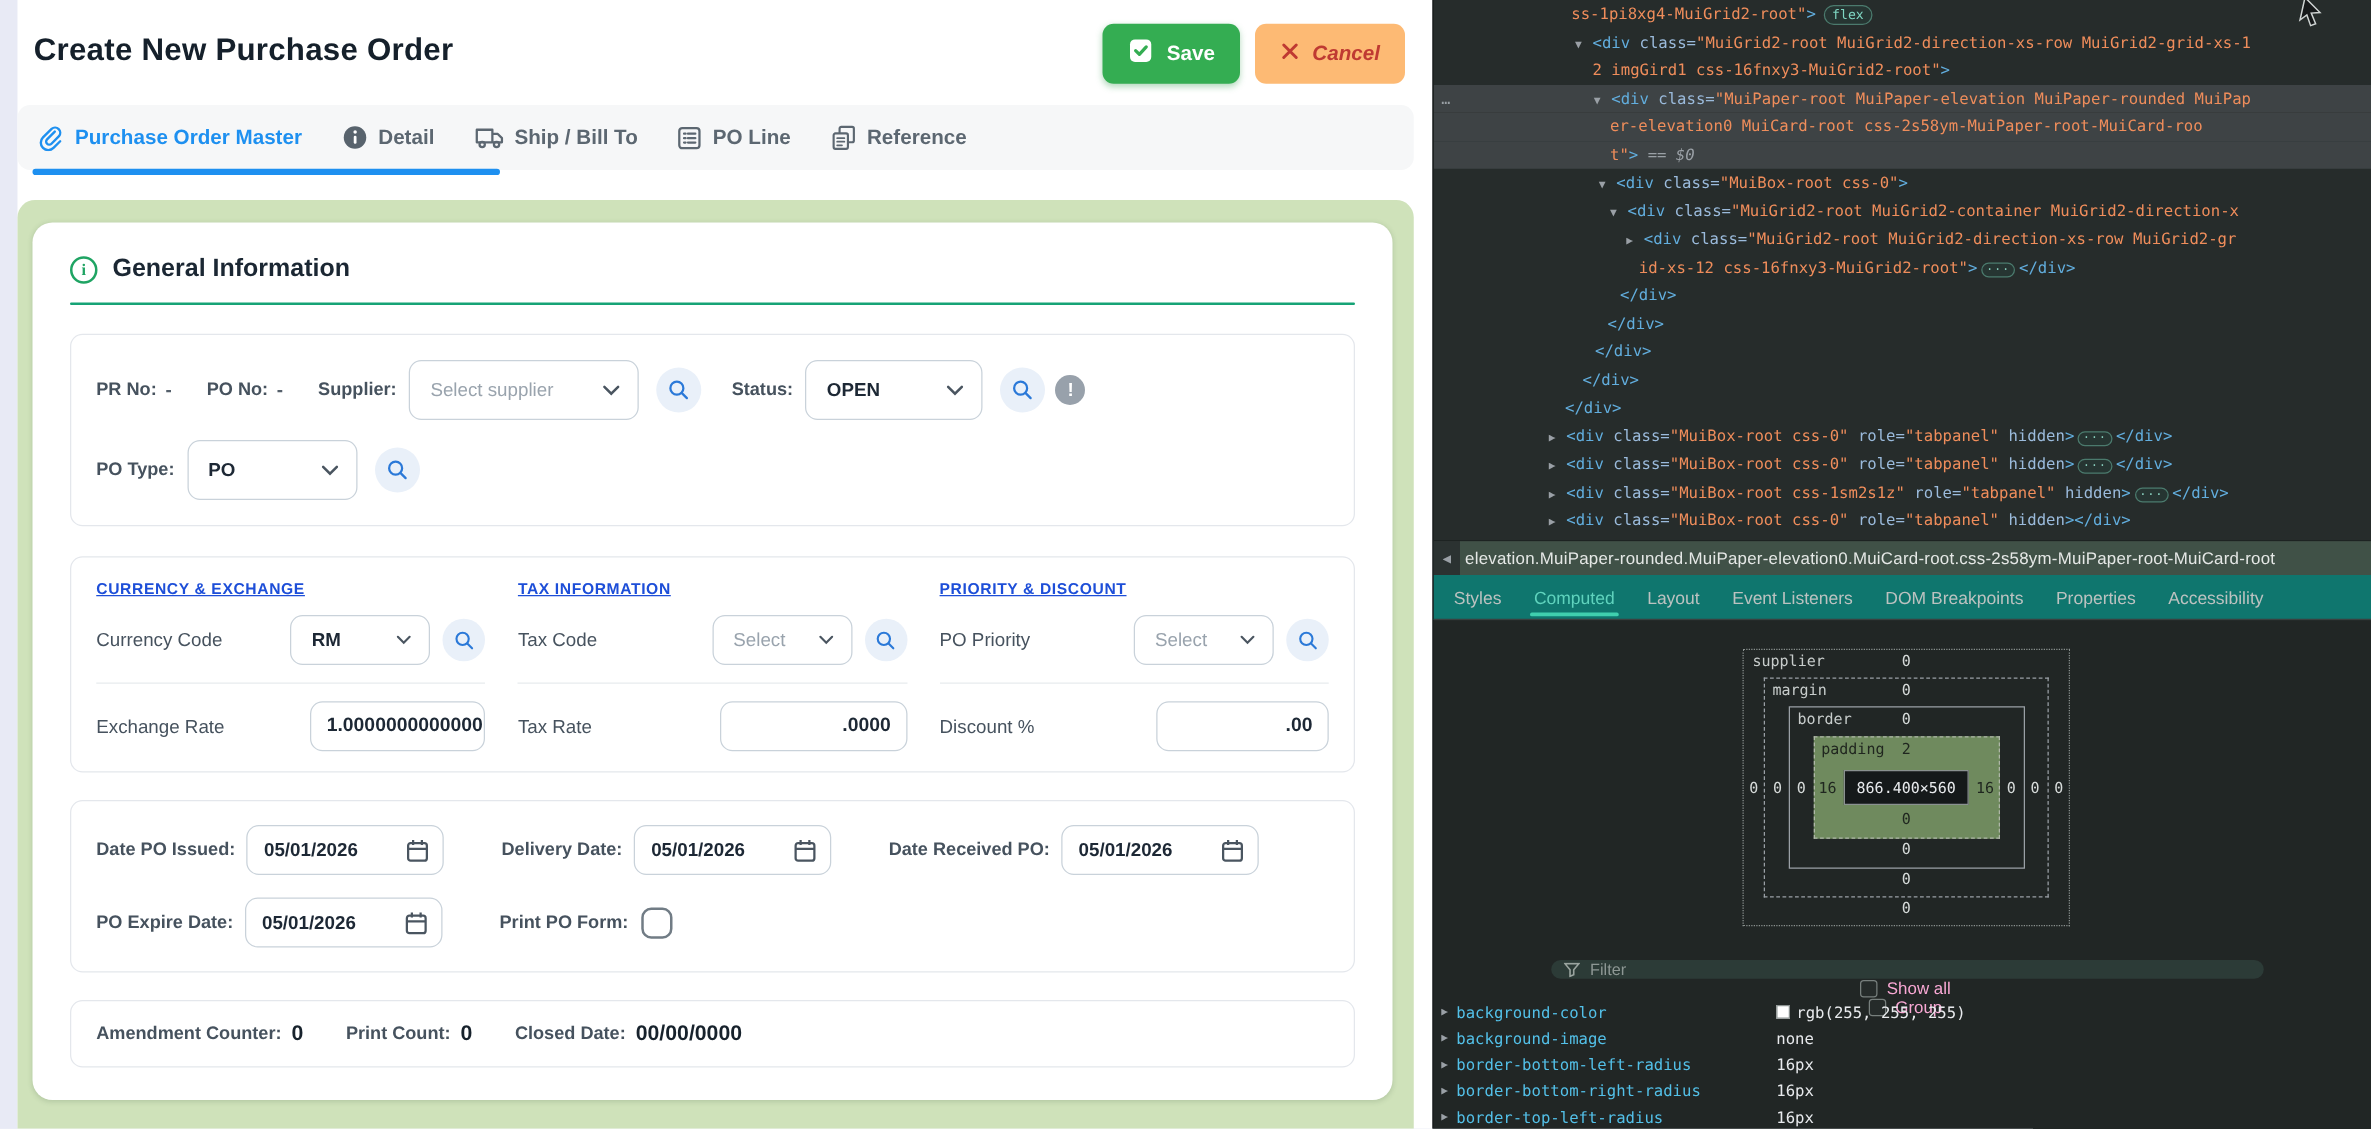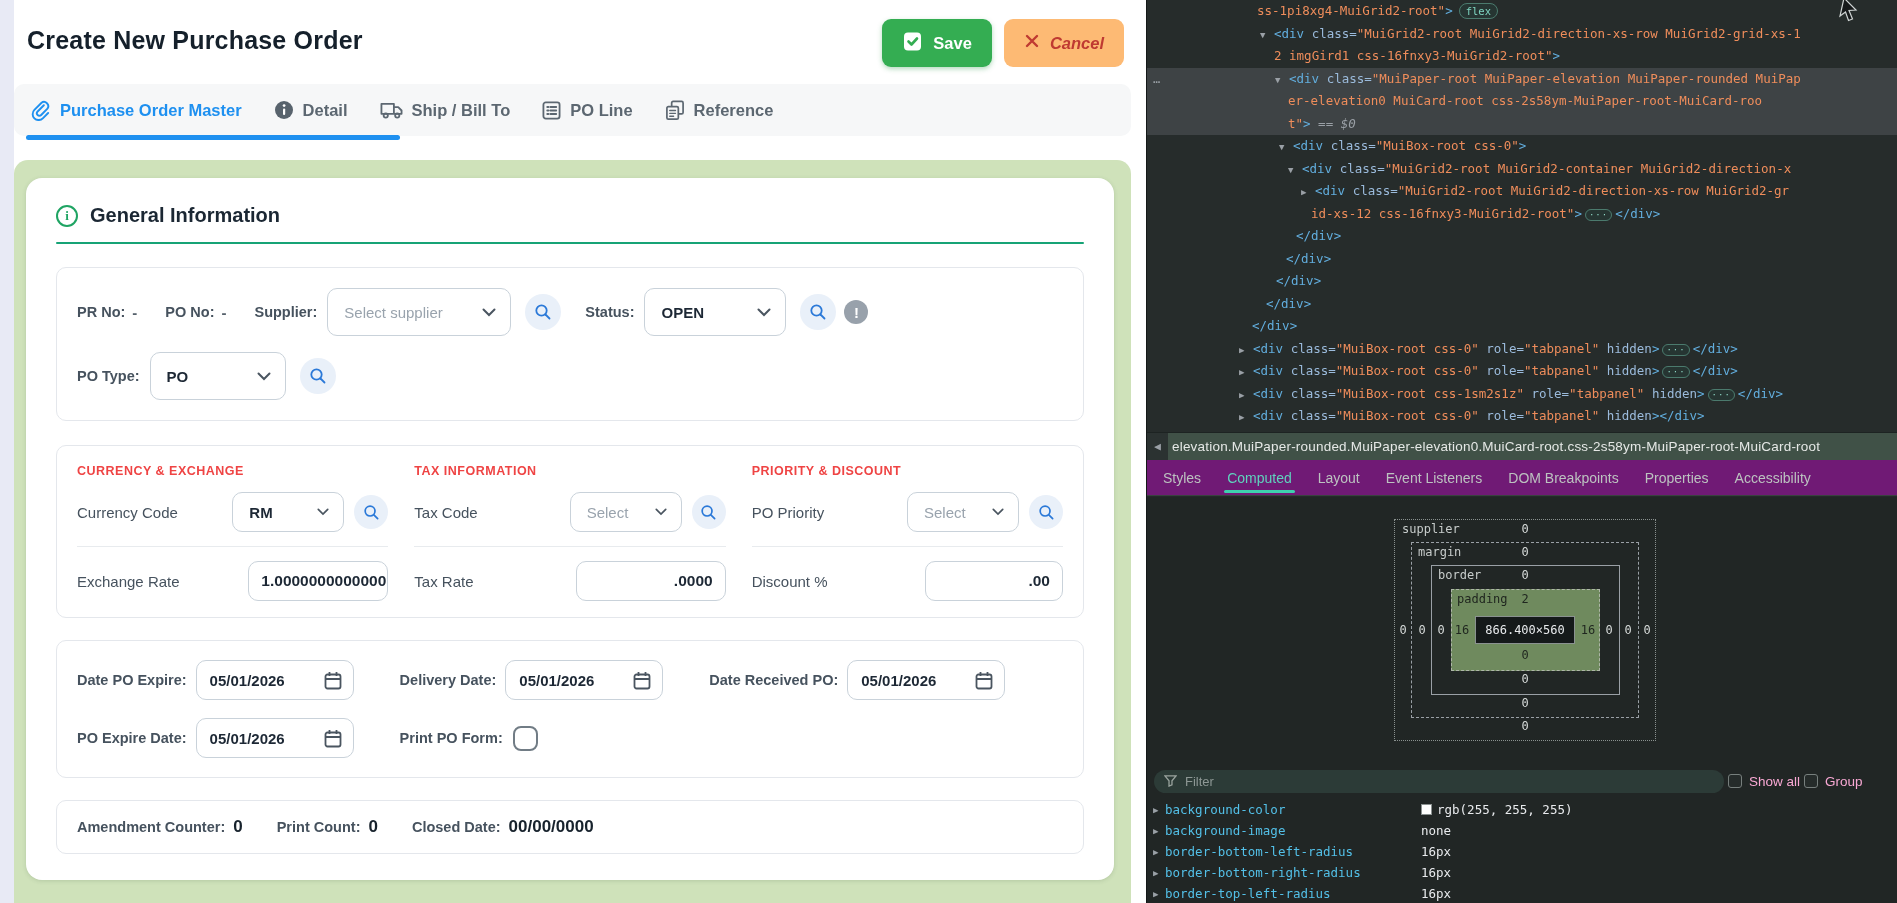--- a/index.html
+++ b/index.html
@@ -41,21 +41,21 @@
   .sp28 { width: 28px; } .sp14 { width: 14px; } .sp10 { width: 10px; } .sp24 { width: 24px; } .sp8 { width: 8px; }
 
   .select { display: flex; align-items: center; justify-content: space-between; border: 1.5px solid #c9d2da; border-radius: 10px; height: 48px; padding: 0 14px 0 16px; background: #fff; cursor: pointer; }
   .select .val { font-size: 15px; font-weight: 700; color: #1d2835; }
   .select .ph { font-size: 15px; color: #99a3ad; }
   .select-sm { height: 40px; }
   .search-btn { width: 36px; height: 36px; border-radius: 50%; background: #e9f0f9; display: flex; align-items: center; justify-content: center; cursor: pointer; flex: none; }
   .excl { width: 24px; height: 24px; border-radius: 50%; background: #98a1ab; color: #fff; font-weight: 700; font-size: 15px; display: flex; align-items: center; justify-content: center; }
 
   .g2 { margin-top: 24px; padding: 18px 20px 16px; display: grid; grid-template-columns: 1fr 1fr 1fr; column-gap: 26px; }
-  .colhead { font-size: 12.5px; font-weight: 700; color: #ef4444; letter-spacing: .5px; }
+  .colhead { font-size: 12.5px; font-weight: 700; color: #1d4ed8; letter-spacing: .5px; text-decoration: underline; }
   .colrow { display: flex; align-items: center; margin-top: 14px; height: 40px; }
   .colrow .flabel { flex: 1; font-weight: 400; font-size: 15px; }
   .coldiv { margin-top: 14px; border-top: 1px solid #e8ebee; }
   .num-input { border: 1.5px solid #c9d2da; border-radius: 10px; height: 40px; display: flex; align-items: center; padding: 0 12px; font-size: 15.5px; font-weight: 600; color: #1d2835; overflow: hidden; white-space: nowrap; }
   .num-right { justify-content: flex-end; }
 
   .g3 { margin-top: 22px; padding: 19px 20px; }
   .g3 .frow + .frow { margin-top: 18px; }
   .date-input { display: flex; align-items: center; justify-content: space-between; border: 1.5px solid #c9d2da; border-radius: 10px; height: 40px; width: 158px; padding: 0 11px 0 13px; margin-left: 9px; cursor: pointer; }
   .date-input .val { font-size: 15px; font-weight: 700; color: #1d2835; }
@@ -76,40 +76,40 @@
   .tk-str { color: #ef8d5b; }
   .tk-eq { color: #9aa0a6; font-style: italic; }
   .tk-flex { color: #7fd6c2; border: 1px solid #4b7a6d; background: #263532; border-radius: 8px; font-size: 10.5px; padding: 1px 6px; margin-left: 6px; cursor: pointer; }
   .tk-dots { color: #8fd8c6; border: 1px solid #4b7a6d; background: #263532; border-radius: 7px; font-size: 9px; padding: 0 3px; margin: 0 3px; letter-spacing: 1px; cursor: pointer; }
   .cursor-glyph { position: absolute; right: 38px; top: -3px; }
 
   .crumbbar { position: absolute; left: 0; top: 432px; width: 751px; height: 28px; background: #333a39; display: flex; align-items: stretch; border-top: 1px solid #1d2322; }
   .crumb-back { width: 21px; background: #2b3231; color: #9aa0a6; display: flex; align-items: center; justify-content: center; font-size: 11px; cursor: pointer; }
   .crumb-sel { flex: 1; background: #405147; color: #e5e8e6; font-size: 13.5px; display: flex; align-items: center; padding-left: 4px; white-space: nowrap; overflow: hidden; font-family: "Liberation Sans", sans-serif; letter-spacing: .2px; cursor: pointer; }
 
-  .dt-tabs { position: absolute; left: 0; top: 460px; width: 751px; height: 36px; background: #701a75; border-bottom: 1px solid #3a4140; display: flex; align-items: center; padding-left: 3px; font-family: "Liberation Sans", sans-serif; }
+  .dt-tabs { position: absolute; left: 0; top: 460px; width: 751px; height: 36px; background: #0f766e; border-bottom: 1px solid #3a4140; display: flex; align-items: center; padding-left: 3px; font-family: "Liberation Sans", sans-serif; }
   .dt-tab { position: relative; height: 100%; display: flex; align-items: center; padding: 0 13px; font-size: 14px; color: #bcc2c0; cursor: pointer; white-space: nowrap; }
   .dt-tab.active { color: #5fd3bd; }
   .dt-tab.active::after { content: ""; position: absolute; left: 10px; right: 10px; bottom: 2px; height: 3px; border-radius: 2px; background: #3fcfae; }
 
   .computed { position: absolute; left: 0; top: 497px; width: 751px; height: 406px; background: #212625; }
 
   .boxmodel { position: absolute; left: 247px; top: 22px; width: 262px; height: 222px; font-size: 12px; color: #d6dad9; }
   .bm { position: absolute; }
   .bm-pos { inset: 0; border: 1px dotted #8a918f; }
   .bm-mar { left: 17px; top: 23px; right: 17px; bottom: 23px; border: 1px dashed #9aa0a6; }
   .bm-bor { left: 37px; top: 46px; right: 36px; bottom: 46px; border: 1px solid #9aa0a6; }
   .bm-pad { left: 57px; top: 70px; right: 56px; bottom: 70px; background: #6f8a5e; border: 1px dashed #aeb6a8; }
   .bm-content { left: 81px; top: 97px; width: 100px; height: 28px; background: #15191a; border: 1px solid #8a9190; display: flex; align-items: center; justify-content: center; color: #e8eaed; cursor: pointer; }
   .bm-label { position: absolute; color: #c7cccb; }
   .bm-label.dark { color: #20261f; }
   .bm-v { position: absolute; transform: translateX(-50%); cursor: pointer; }
   .bm-v.dark { color: #1f261f; }
 
-  .filter-row { position: absolute; left: 0; top: 271px; width: 751px; height: 26px; display: flex; align-items: center; font-family: "Liberation Sans", sans-serif; }
+  .filter-row { position: absolute; left: 0; top: 271px; width: 751px; height: 26px; display: flex; align-items: center; font-family: "Liberation Sans", sans-serif; flex-direction: column; }
   .filter-pill { margin-left: 7px; width: 570px; height: 23px; border-radius: 12px; background: #2c3b37; display: flex; align-items: center; gap: 8px; padding: 0 10px; color: #8d9794; font-size: 13px; cursor: text; }
   .dt-check { display: flex; align-items: center; gap: 7px; margin-left: 4px; color: #f9a8d4; font-size: 13.5px; }
   .dt-check .sq { width: 14px; height: 14px; border: 1.5px solid #777f7d; border-radius: 3px; background: #252b2a; cursor: pointer; }
 
   .props { position: absolute; left: 0; top: 302px; width: 751px; }
   .prop-row { display: flex; align-items: center; height: 21px; font-size: 12.5px; }
   .prop-arrow { width: 12px; margin-left: 6px; color: #9aa0a6; font-size: 9px; cursor: pointer; }
   .prop-name { color: #53c0e8; cursor: pointer; }
   .prop-val { position: absolute; left: 274px; color: #e8eaed; display: flex; align-items: center; gap: 5px; }
   .swatch { width: 11px; height: 11px; border: 1px solid #8a9190; display: inline-block; }
@@ -338,21 +338,21 @@
               <div class="coldiv"></div>
               <div class="colrow">
                 <span class="flabel">Discount %</span>
                 <div class="num-input num-right" style="width:138px">.00</div>
               </div>
             </div>
           </div>
 
           <div class="fgroup g3">
             <div class="frow">
-              <span class="flabel">Date PO Expire:</span>
+              <span class="flabel">Date PO Issued:</span>
               <div class="date-input">
                 <span class="val">05/01/2026</span>
                 <svg width="18" height="19" viewBox="0 0 18 19">
                     <rect x="1.5" y="3.5" width="15" height="14" rx="2" stroke="#4a5560" stroke-width="1.8" fill="none"></rect>
                     <path d="M5.5 1 V5 M12.5 1 V5 M1.5 8 H16.5" stroke="#4a5560" stroke-width="1.8"></path>
                   </svg>
               </div>
               <span style="width:46px"></span>
               <span class="flabel">Delivery Date:</span>
               <div class="date-input">

